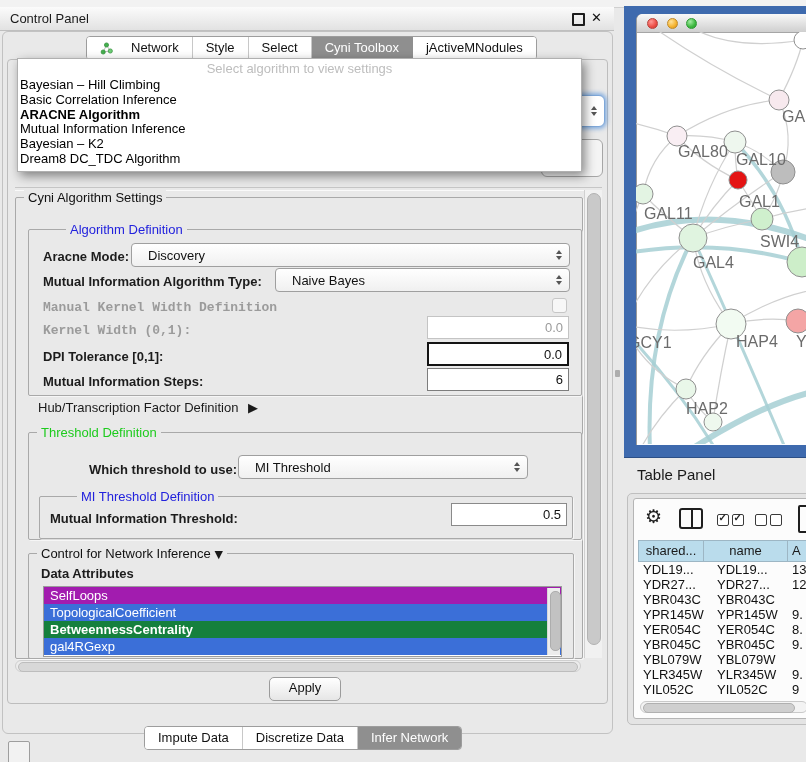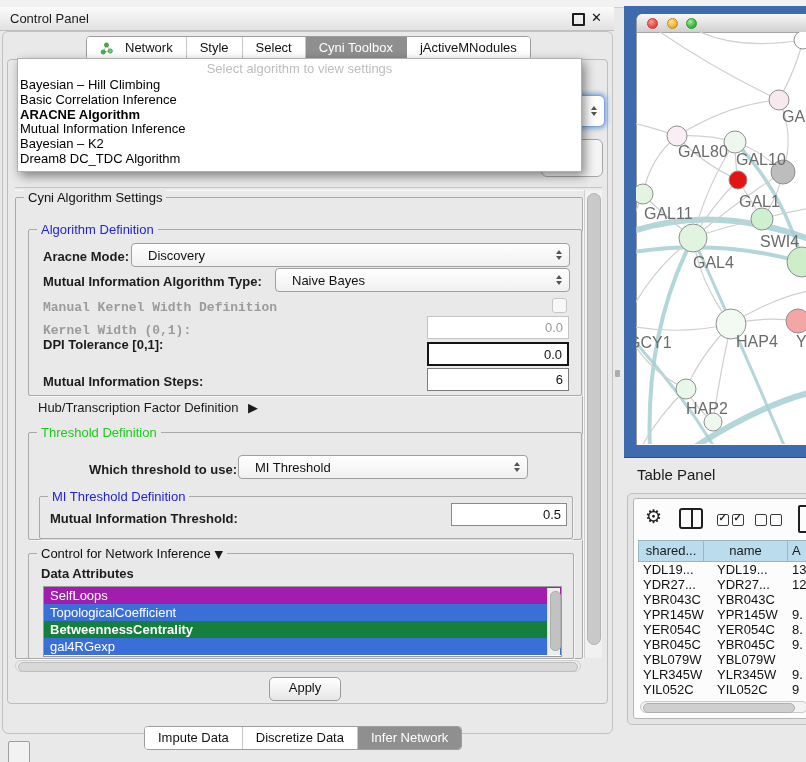--- a/index.html
+++ b/index.html
@@ -17,37 +17,37 @@
   .float-icon{position:absolute;left:572px;top:6px;width:9px;height:9px;border:2px solid #1d1d1d;border-radius:1px;}
   .close-icon{position:absolute;left:591px;top:3px;font-size:13px;font-weight:bold;color:#111;
       font-family:"DejaVu Sans",sans-serif;}
 
   .outer-frame{left:2px;top:31px;width:609px;height:701px;border:1px solid #c2c2c2;border-radius:6px;background:#e9e9e9;}
 
   .tabbar{display:flex;height:22px;border:1px solid #9d9d9d;border-radius:4px;background:#fff;
       overflow:hidden;font-size:13px;box-sizing:content-box;}
   #top-tabs{left:86px;top:36px;z-index:20;}
   #bottom-tabs{left:144px;top:707px;z-index:5;margin-top:19px;}
-  .seg{display:flex;align-items:center;gap:12px;padding:0 13px;border-right:1px solid #c8c8c8;
+  .seg{display:flex;align-items:center;gap:18px;padding:0 13px;border-right:1px solid #c8c8c8;
       color:#111;background:#fff;line-height:22px;cursor:default;}
   .seg:last-child{border-right:none;}
   .seg.active{background:#8f8f8f;color:#fff;border-right-color:#8f8f8f;}
 
   .cp-body{left:7px;top:59px;width:599px;height:643px;border:1px solid #bdbdbd;border-radius:4px;background:#e9e9e9;}
 
   
   .frag-combo-blue{left:553px;top:35px;width:42px;height:30px;background:#fff;border:1px solid #7ea7d8;
       border-radius:6px;box-shadow:0 0 4px 2px rgba(100,155,220,.75);}
   .frag-combo2{left:533px;top:79px;width:60px;height:36px;background:#f4f4f4;border:1px solid #a6a6a6;border-radius:6px;}
   .etch-line{left:7px;top:127px;width:587px;height:2px;border-top:1px solid #c6c6c6;border-bottom:1px solid #fafafa;}
 
   
   .grp{position:absolute;border:1px solid #a9a9a9;border-radius:2px;box-shadow:1px 1px 0 rgba(255,255,255,.6);}
   .gt{position:absolute;top:-8px;left:8px;background:#e9e9e9;padding:0 4px;font-size:13px;line-height:15px;white-space:nowrap;color:#111;}
-  .gt.blue{color:#2222dd;}
+  .gt.blue{color:#2222dd;margin-left:29px;}
   .gt.green{color:#1dcb1d;}
   .lbl{position:absolute;font-size:13px;font-weight:bold;color:#1c1c1c;white-space:nowrap;}
   .lbl.dis{color:#9b9b9b;font-family:Liberation Mono, monospace;}
 
   .combo{position:absolute;background:linear-gradient(#ffffff,#f0f0f0);border:1px solid #9f9f9f;border-radius:4px;
       font-size:13px;display:flex;align-items:center;padding-left:16px;box-sizing:border-box;color:#111;}
   .arrows{position:absolute;right:7px;top:50%;transform:translateY(-50%);display:flex;flex-direction:column;gap:2px;}
   .arrows i{display:block;width:0;height:0;border-left:3.5px solid transparent;border-right:3.5px solid transparent;}
   .arrows .up{border-bottom:4px solid #555;}
   .arrows .dn{border-top:4px solid #555;}
@@ -202,21 +202,21 @@
           </div>
 
           <span class="lbl dis" style="left:14px;top:70px;">Manual Kernel Width Definition</span>
           <span class="checkbox" style="left:523px;top:68px;"></span>
 
           <span class="lbl dis" style="left:14px;top:93px;">Kernel Width (0,1):</span>
           <div class="field dis" style="left:398px;top:86px;width:142px;height:23px;">
             <span>0.0</span>
           </div>
 
-          <span class="lbl" style="left:14px;top:107px;">DPI Tolerance [0,1]:</span>
+          <span class="lbl" style="left:14px;top:119px;">DPI Tolerance [0,1]:</span>
           <div class="field focus" style="left:398px;top:112px;width:142px;height:24px;">
             <span>0.0</span>
           </div>
 
           <span class="lbl" style="left:14px;top:144px;">Mutual Information Steps:</span>
           <div class="field" style="left:398px;top:138px;width:142px;height:23px;">
             <span>6</span>
           </div>
         </div>
 

